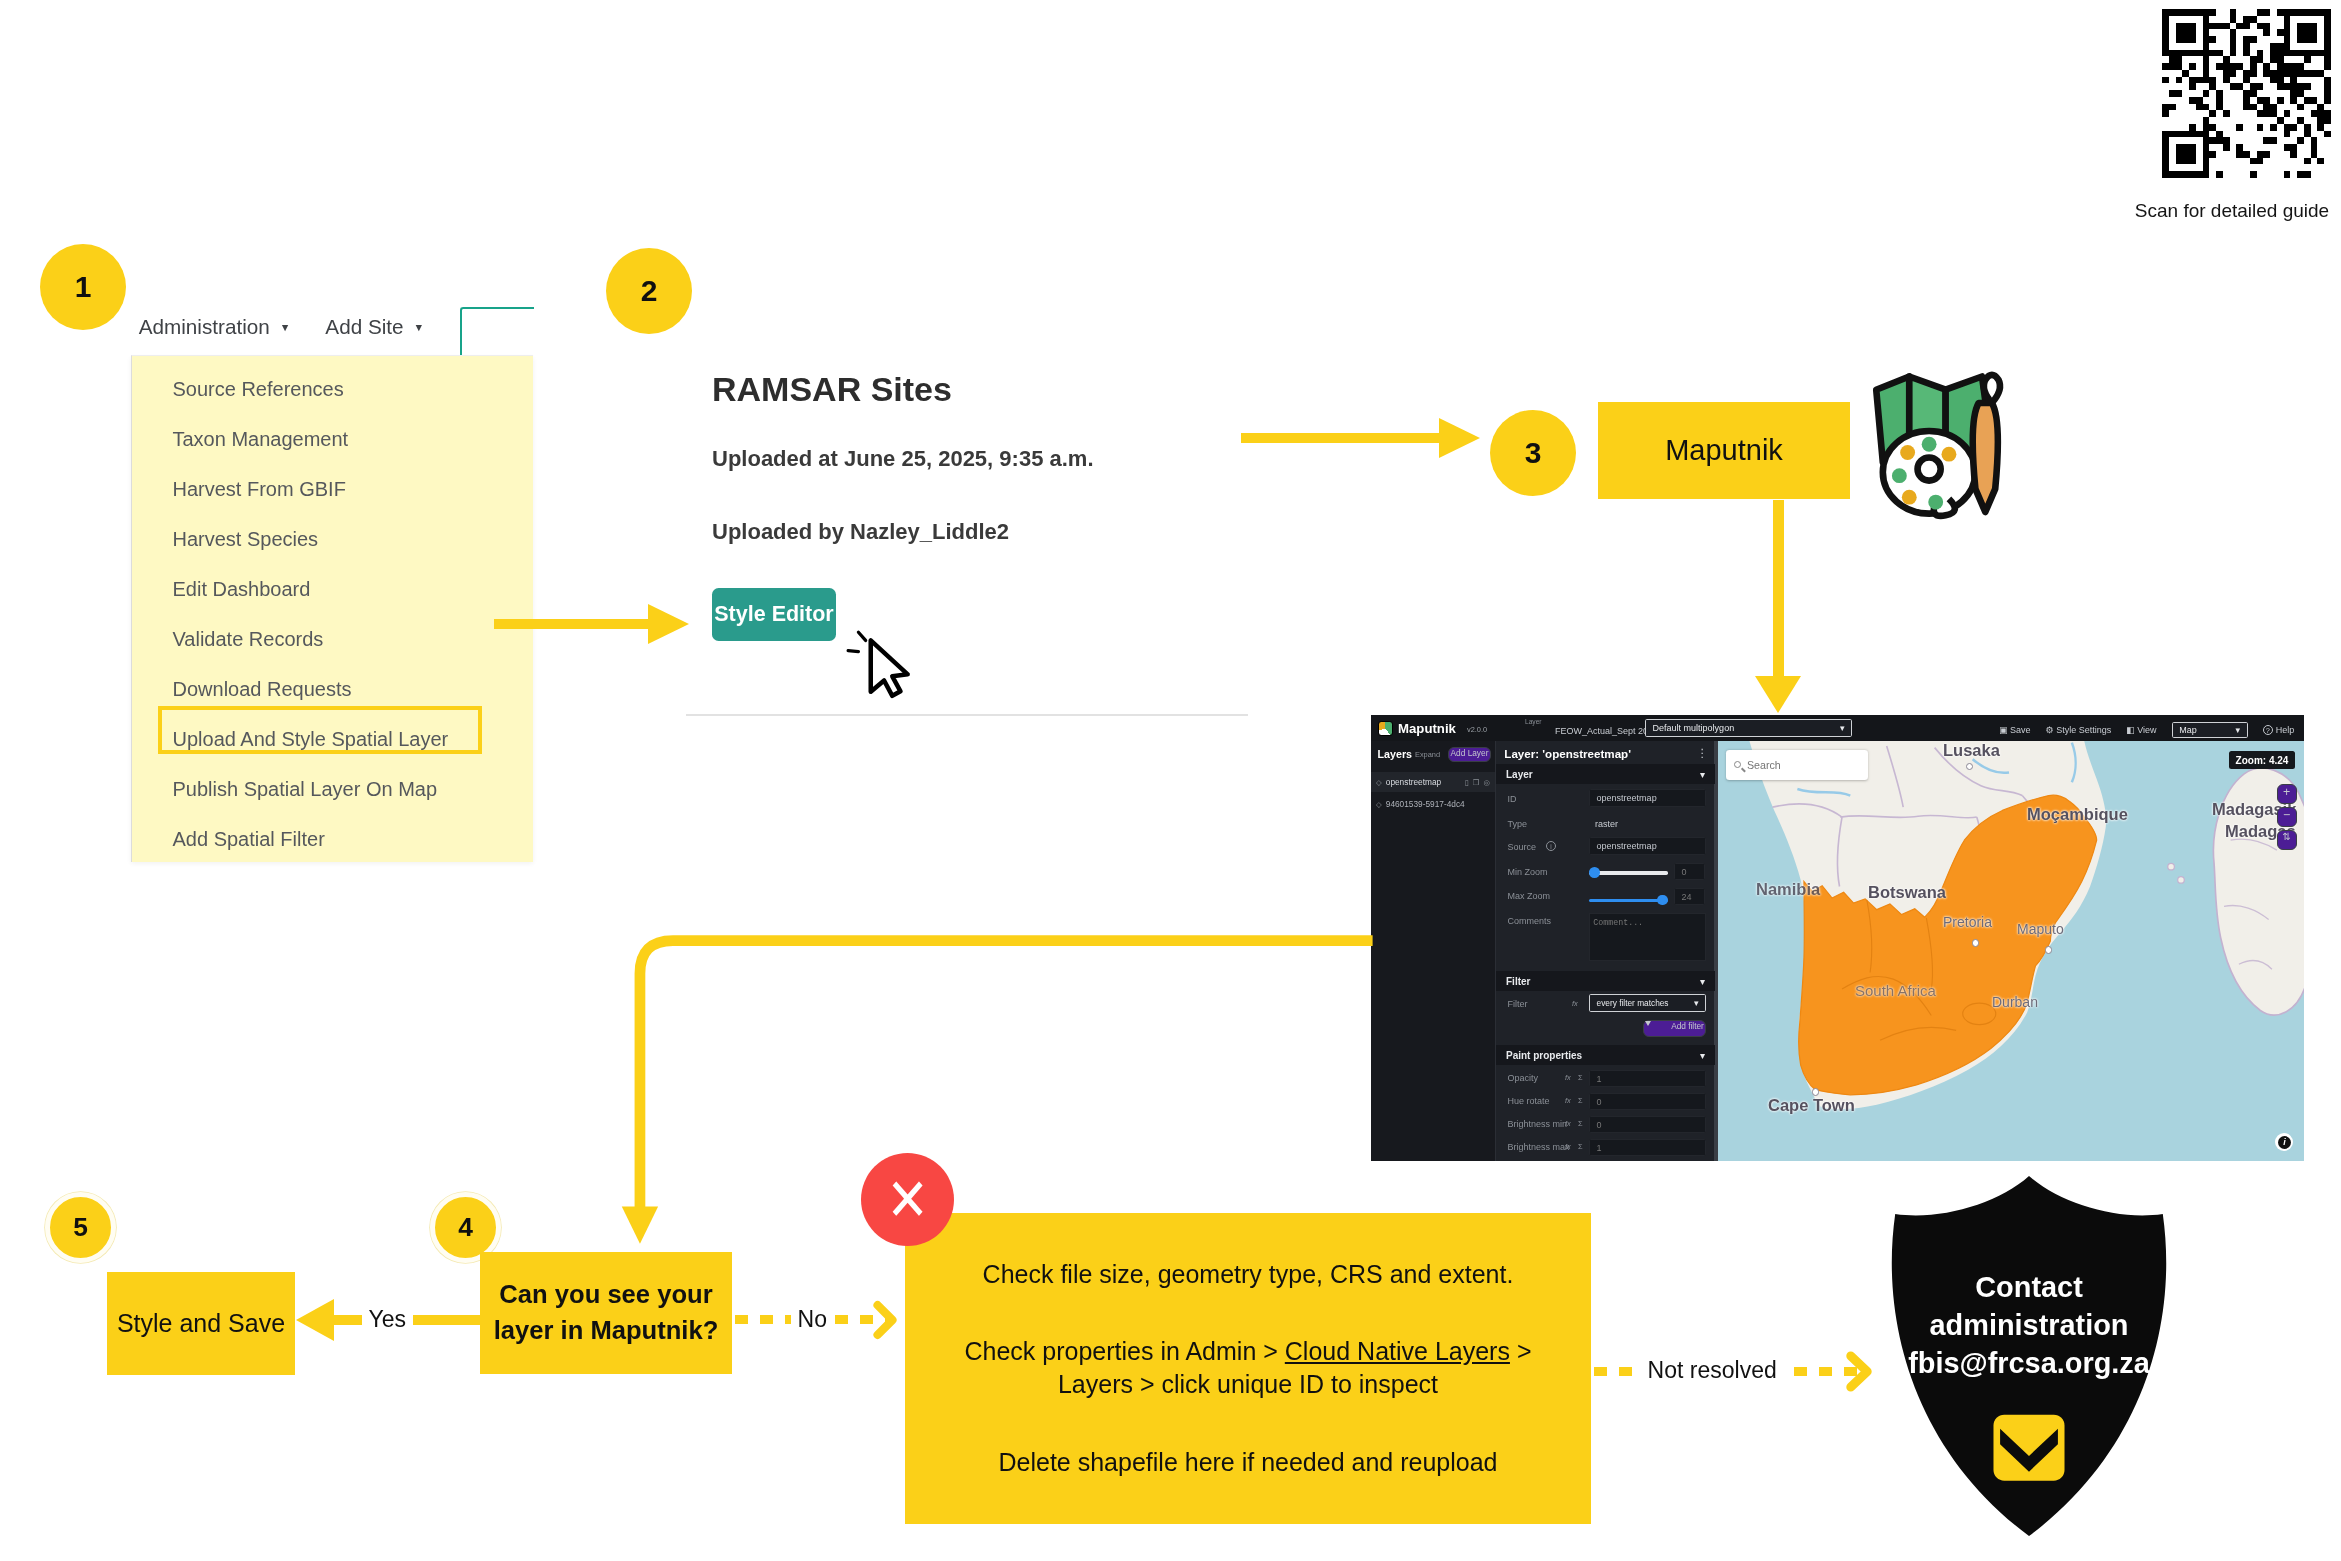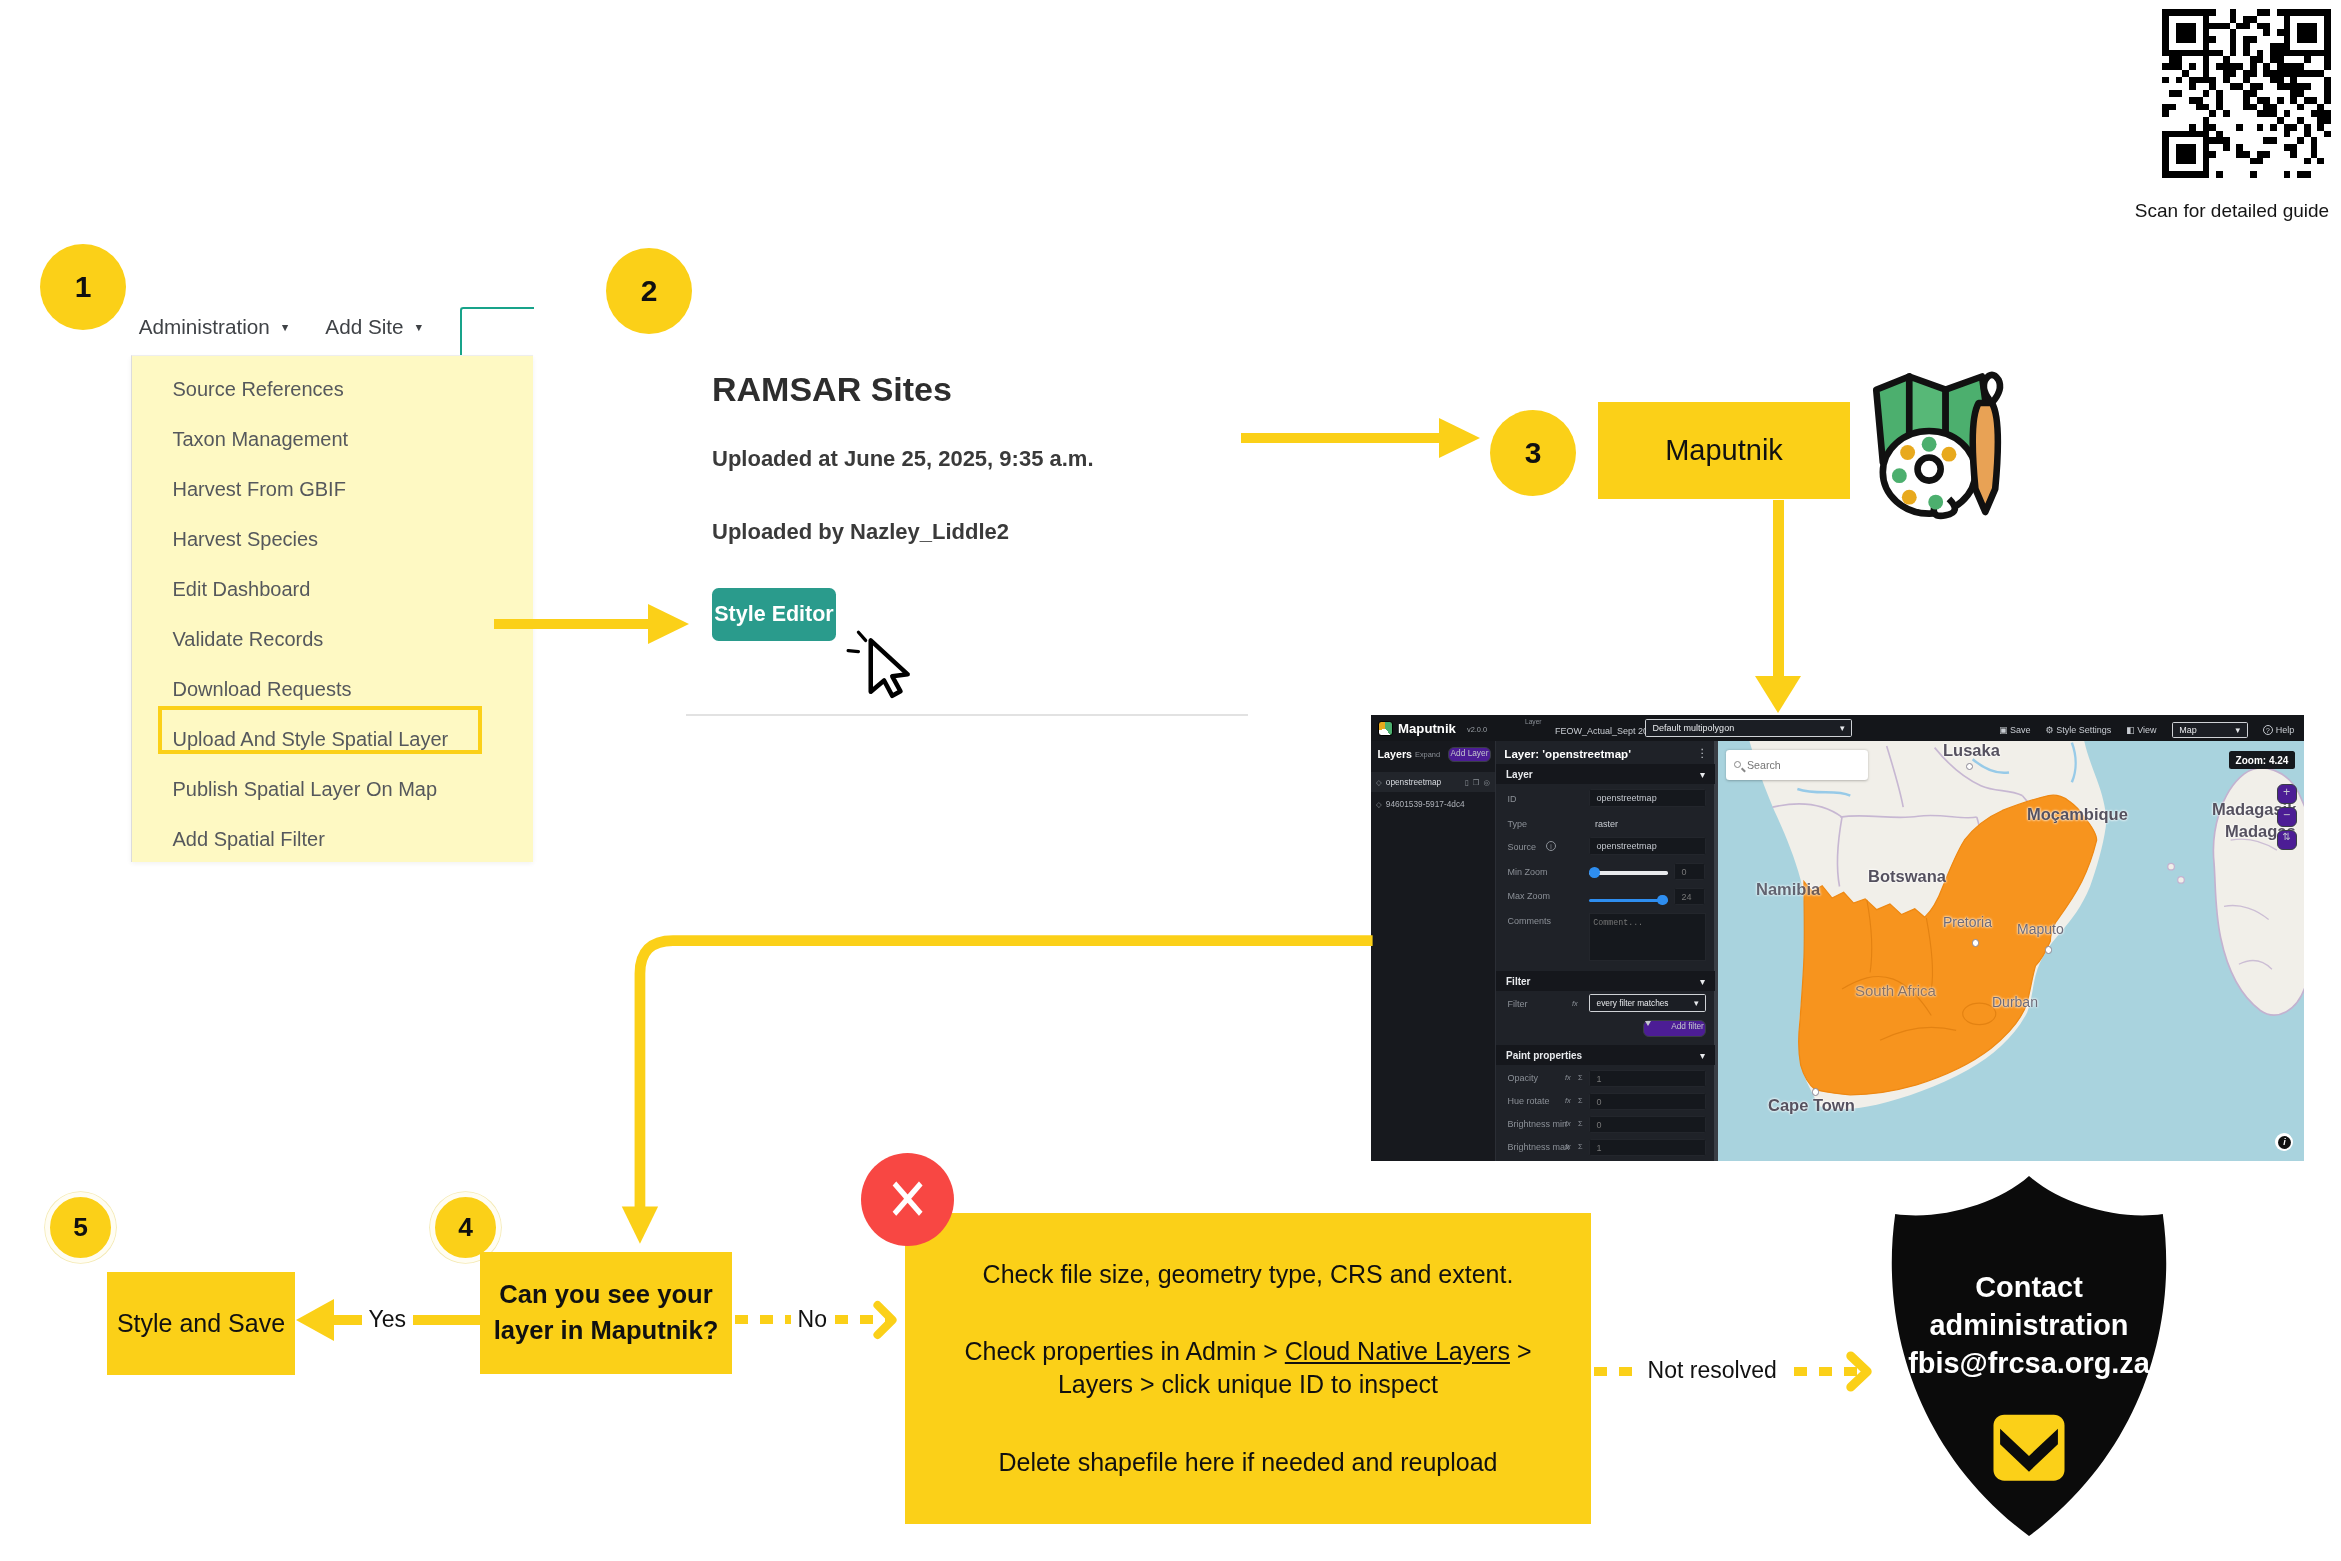--- a/index.html
+++ b/index.html
@@ -363,21 +363,21 @@
 
         <circle cx="548" cy="152" r="4" fill="#F1EFE9" stroke="#C3B2D0" stroke-width="1.5"></circle>
         <circle cx="560" cy="168" r="4" fill="#F1EFE9" stroke="#C3B2D0" stroke-width="1.5"></circle>
       </svg>
       
       <span class="mlbl" style="left:225px;top:0px;font-size:16.5px;">Lusaka</span>
       <span class="mmark" style="left:248px;top:21.5px;"></span>
       <span class="mlbl" style="left:309px;top:64px;font-size:16.5px;">Moçambique</span>
       <span class="mlbl" style="left:494px;top:59px;font-size:16.5px;">Madagasik</span>
       <span class="mlbl" style="left:507px;top:81px;font-size:16.5px;">Madagas</span>
-      <span class="mlbl" style="left:150px;top:126px;font-size:16.5px;text-align:center;">Botswana</span>
+      <span class="mlbl" style="left:150px;top:142px;font-size:16.5px;text-align:center;">Botswana</span>
       <span class="mlbl" style="left:38px;top:139px;font-size:16.5px;opacity:.85;">Namibia</span>
       <span class="mcity" style="left:225px;top:173px;font-size:14px;">Pretoria</span>
       <span class="mmark" style="left:254px;top:198px;"></span>
       <span class="mcity" style="left:299px;top:180px;font-size:14px;">Maputo</span>
       <span class="mmark" style="left:327px;top:205px;"></span>
       <span class="mcity" style="left:137px;top:241px;font-size:15px;opacity:.8;">South Africa</span>
       <span class="mcity" style="left:274px;top:253px;font-size:14px;">Durban</span>
       <span class="mlbl" style="left:50px;top:355px;font-size:16.5px;">Cape Town</span>
       <span class="mmark" style="left:94px;top:347px;"></span>
       

